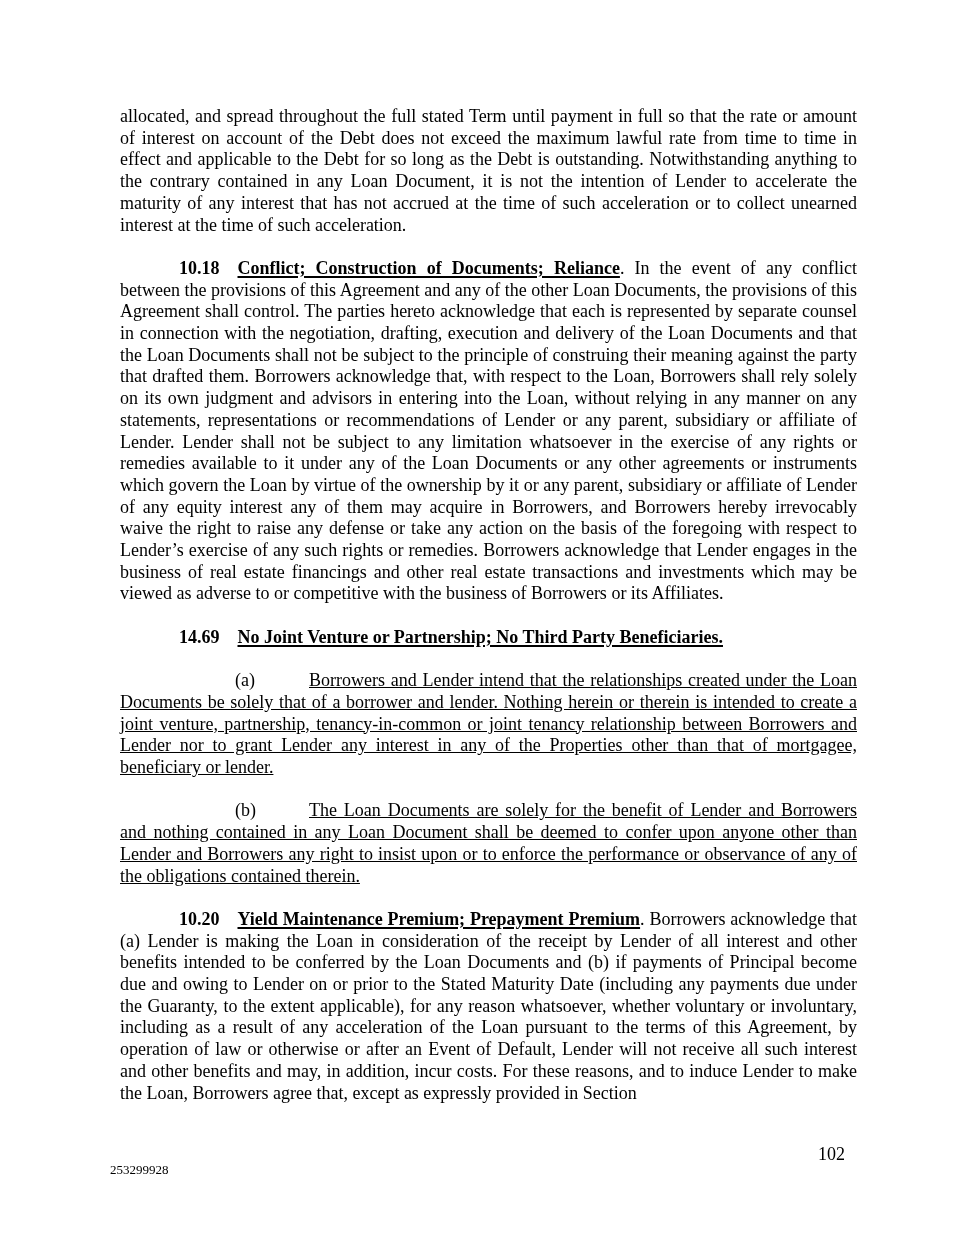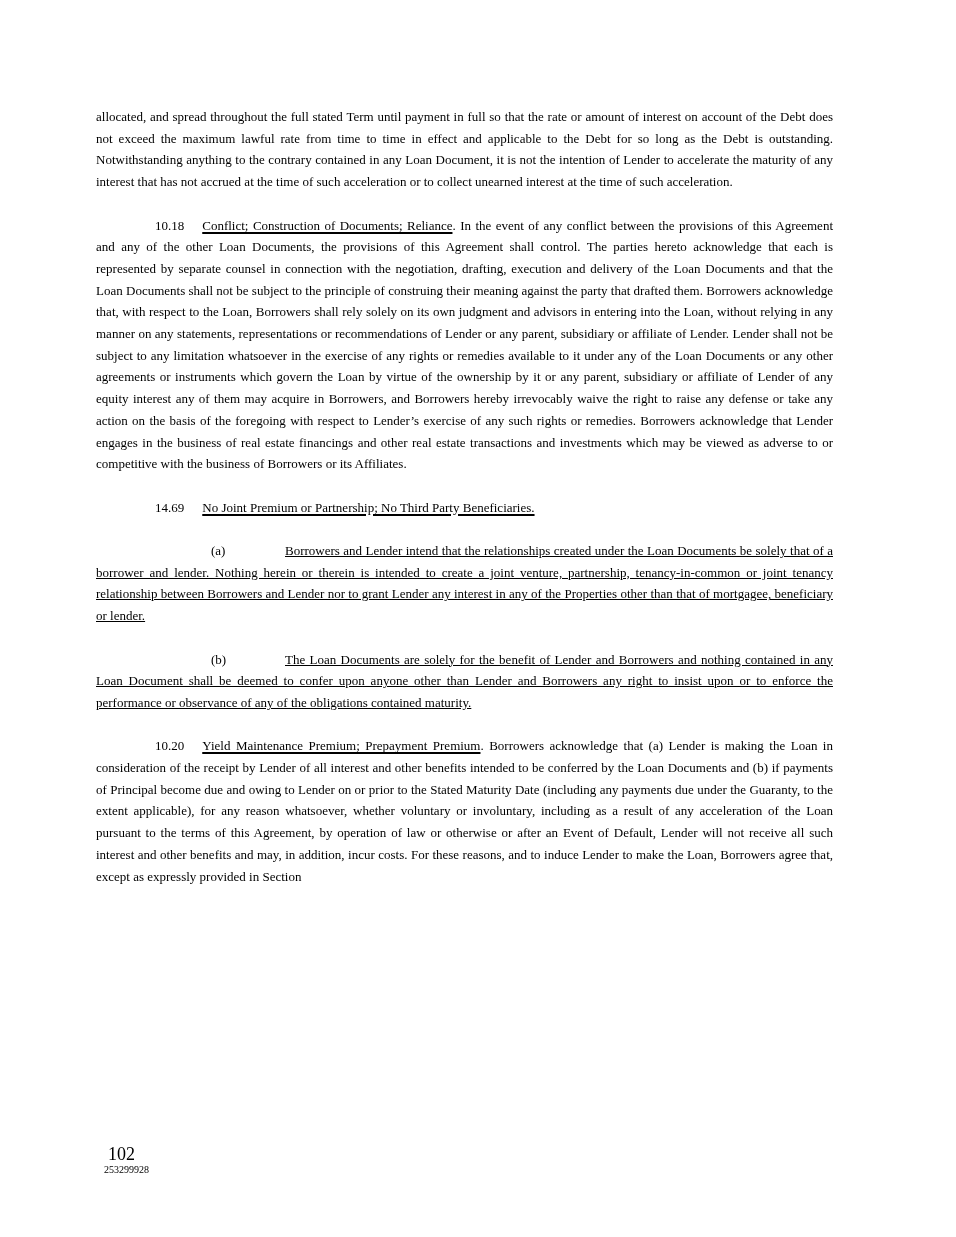--- a/index.html
+++ b/index.html
@@ -11,88 +11,88 @@
     position: relative;
     width: 956px;
     height: 1237px;
     background: #ffffff;
     overflow: hidden;
     font-family: "Liberation Serif", "DejaVu Serif", serif;
     color: #000000;
   }
   .text-block {
     position: absolute;
-    left: 96px;
+    left: 120px;
     top: 106px;
     width: 737px;
-    font-size: 13px;
+    font-size: 18px;
     line-height: 21.7px;
   }
   .text-block p {
     margin: 0 0 21.7px 0;
     text-align: justify;
   }
   p.section {
     text-indent: 59px;
   }
   p.subsection {
     text-indent: 115px;
     text-decoration: underline;
   }
   .sec-num {
-    font-weight: normal;
+    font-weight: bold;
     margin-right: 18px;
   }
   .sec-heading {
-    font-weight: normal;
+    font-weight: bold;
     text-decoration: underline;
     text-decoration-thickness: 1.5px;
     text-underline-offset: 2px;
   }
   .sub-label {
     display: inline-block;
     width: 74px;
     text-indent: 0;
   }
   .underlined-ref {
     text-underline-offset: 2px;
   }
   .page-number {
     position: absolute;
     left: 108px;
     width: 737px;
     top: 1144px;
-    text-align: left;
+    text-align: right;
     font-size: 18px;
     line-height: 21px;
   }
   .doc-id {
     position: absolute;
-    left: 104px;
+    left: 110px;
     top: 1162px;
-    font-size: 10px;
+    font-size: 13px;
     line-height: 15px;
   }
 </style>
 </head>
 <body>
 
 <div class="page">
 
   <div class="text-block">
 
     <p>allocated, and spread throughout the full stated Term until payment in full so that the rate or amount of interest on account of the Debt does not exceed the maximum lawful rate from time to time in effect and applicable to the Debt for so long as the Debt is outstanding.  Notwithstanding anything to the contrary contained in any Loan Document, it is not the intention of Lender to accelerate the maturity of any interest that has not accrued at the time of such acceleration or to collect unearned interest at the time of such acceleration.</p>
 
     <p class="section"><span class="sec-num">10.18</span><span class="sec-heading">Conflict; Construction of Documents; Reliance</span><span>.  In the event of any conflict between the provisions of this Agreement and any of the other Loan Documents, the provisions of this Agreement shall control.  The parties hereto acknowledge that each is represented by separate counsel in connection with the negotiation, drafting, execution and delivery of the Loan Documents and that the Loan Documents shall not be subject to the principle of construing their meaning against the party that drafted them.  Borrowers acknowledge that, with respect to the Loan, Borrowers shall rely solely on its own judgment and advisors in entering into the Loan, without relying in any manner on any statements, representations or recommendations of Lender or any parent, subsidiary or affiliate of Lender.  Lender shall not be subject to any limitation whatsoever in the exercise of any rights or remedies available to it under any of the Loan Documents or any other agreements or instruments which govern the Loan by virtue of the ownership by it or any parent, subsidiary or affiliate of Lender of any equity interest any of them may acquire in Borrowers, and Borrowers hereby irrevocably waive the right to raise any defense or take any action on the basis of the foregoing with respect to Lender’s exercise of any such rights or remedies.  Borrowers acknowledge that Lender engages in the business of real estate financings and other real estate transactions and investments which may be viewed as adverse to or competitive with the business of Borrowers or its Affiliates.</span></p>
 
-    <p class="section"><span class="sec-num">14.69</span><span class="sec-heading">No Joint Premium or Partnership; No Third Party Beneficiaries.</span></p>
+    <p class="section"><span class="sec-num">14.69</span><span class="sec-heading">No Joint Venture or Partnership; No Third Party Beneficiaries.</span></p>
 
     <p class="subsection"><span class="sub-label">(a)</span><span>Borrowers and Lender intend that the relationships created under the Loan Documents be solely that of a borrower and lender.  Nothing herein or therein is intended to create a joint venture, partnership, tenancy-in-common or joint tenancy relationship between Borrowers and Lender nor to grant Lender any interest in any of the Properties other than that of mortgagee, beneficiary or lender.</span></p>
 
-    <p class="subsection"><span class="sub-label">(b)</span><span>The Loan Documents are solely for the benefit of Lender and Borrowers and nothing contained in any Loan Document shall be deemed to confer upon anyone other than Lender and Borrowers any right to insist upon or to enforce the performance or observance of any of the obligations contained maturity.</span></p>
+    <p class="subsection"><span class="sub-label">(b)</span><span>The Loan Documents are solely for the benefit of Lender and Borrowers and nothing contained in any Loan Document shall be deemed to confer upon anyone other than Lender and Borrowers any right to insist upon or to enforce the performance or observance of any of the obligations contained therein.</span></p>
 
     <p class="section"><span class="sec-num">10.20</span><span class="sec-heading">Yield Maintenance Premium; Prepayment Premium</span><span>.  Borrowers acknowledge that (a) Lender is making the Loan in consideration of the receipt by Lender of all interest and other benefits intended to be conferred by the Loan Documents and (b) if payments of Principal become due and owing to Lender on or prior to the Stated Maturity Date (including any payments due under the Guaranty, to the extent applicable), for any reason whatsoever, whether voluntary or involuntary, including as a result of any acceleration of the Loan pursuant to the terms of this Agreement, by operation of law or otherwise or after an Event of Default, Lender will not receive all such interest and other benefits and may, in addition, incur costs.  For these reasons, and to induce Lender to make the Loan, Borrowers agree that, except as expressly provided in </span><span class="underlined-ref">Section</span></p>
 
   </div>
 
   <div class="page-number">102</div>
 
   <div class="doc-id">253299928</div>
 
 </div>

